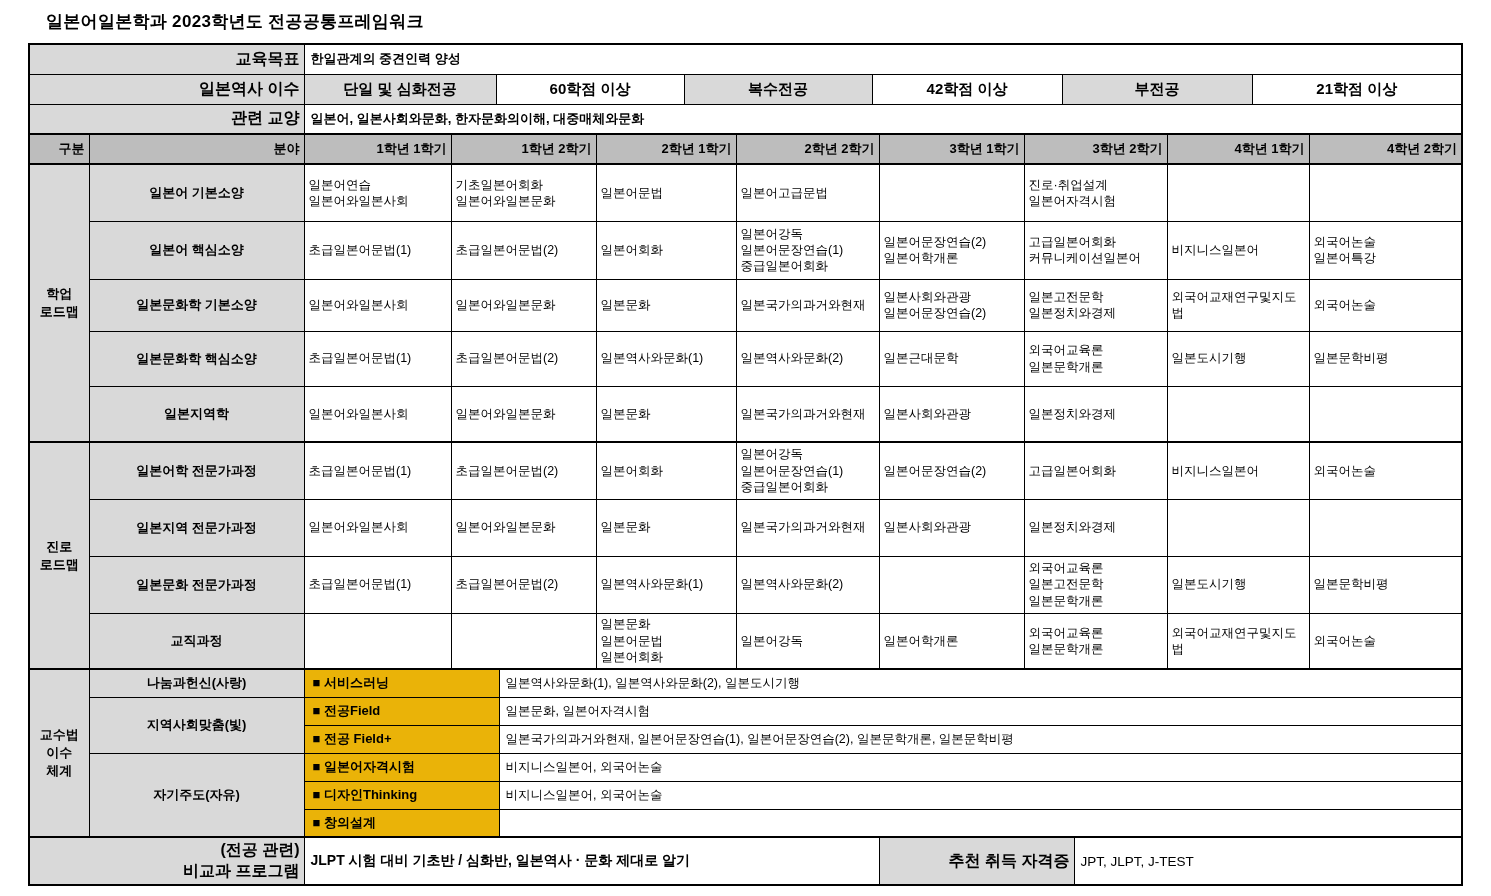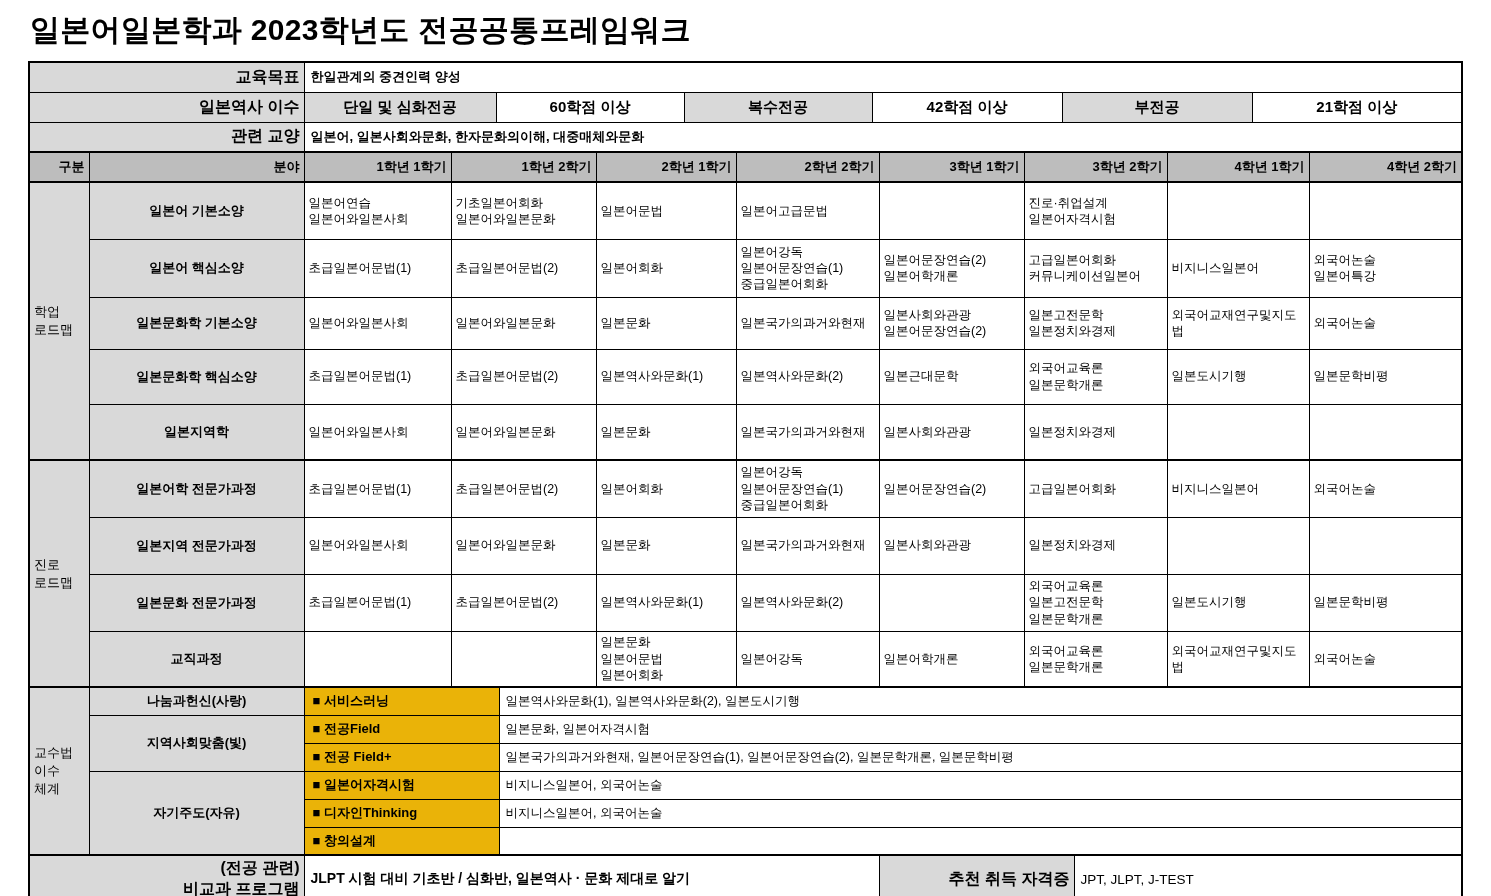--- a/index.html
+++ b/index.html
@@ -1,30 +1,30 @@
 <!DOCTYPE html>
 <html><head>
 <meta charset="utf-8">
 <style>
   html,body { margin:0; padding:0; background:#ffffff; }
   body { font-family:"Liberation Sans","DejaVu Sans",sans-serif; color:#000; }
   .page { width:1463px; padding:6px 0 0 28px; box-sizing:content-box; }
-  .title { font-size:30px; font-weight:bold; margin:4px 0 10px 2px; letter-spacing:0.3px; }
+  .title { font-size:17px; font-weight:bold; margin:4px 0 10px 18px; letter-spacing:0.3px; }
 
   table { border-collapse:collapse; table-layout:fixed; width:1433px; border:2px solid #000; }
   table + table { margin-top:-2px; }
   td { border:1px solid #000; overflow:hidden; padding:2px 4px; vertical-align:middle;
        white-space:pre-line; word-break:break-all; box-sizing:border-box; }
   .hdr   { background:#bdbdbd; font-weight:bold; font-size:13px; text-align:right; }
   .lbl   { background:#d9d9d9; font-weight:bold; font-size:16px; text-align:right; }
   .val   { font-weight:bold; font-size:13px; text-align:left; padding-left:6px; }
   .ctype { background:#d9d9d9; font-weight:bold; font-size:15px; text-align:center; }
   .creq  { font-weight:bold; font-size:15px; text-align:center; }
 
-  .group { background:#d9d9d9; font-weight:normal; font-size:13px; border-bottom:2px solid #000; }
+  .group { background:#d9d9d9; font-weight:bold; font-size:13px; text-align:center; border-bottom:2px solid #000; }
   .field { background:#d9d9d9; font-weight:bold; font-size:13px; text-align:center; }
   .course{ font-size:12.5px; line-height:1.3; text-align:left; }
 
   .tag   { background:#eab308; font-weight:bold; font-size:13px; text-align:left; padding-left:8px; }
   .plist { font-size:12.5px; text-align:left; padding-left:6px; }
 
   .sectop td { border-top:2px solid #000; }
   .r30 { height:30px; } .r57 { height:57px; } .r58 { height:58px; }
   .r52 { height:52px; } .r55 { height:55px; } .r56 { height:56px; }
   .r28 { height:28px; } .r50 { height:36px; }

